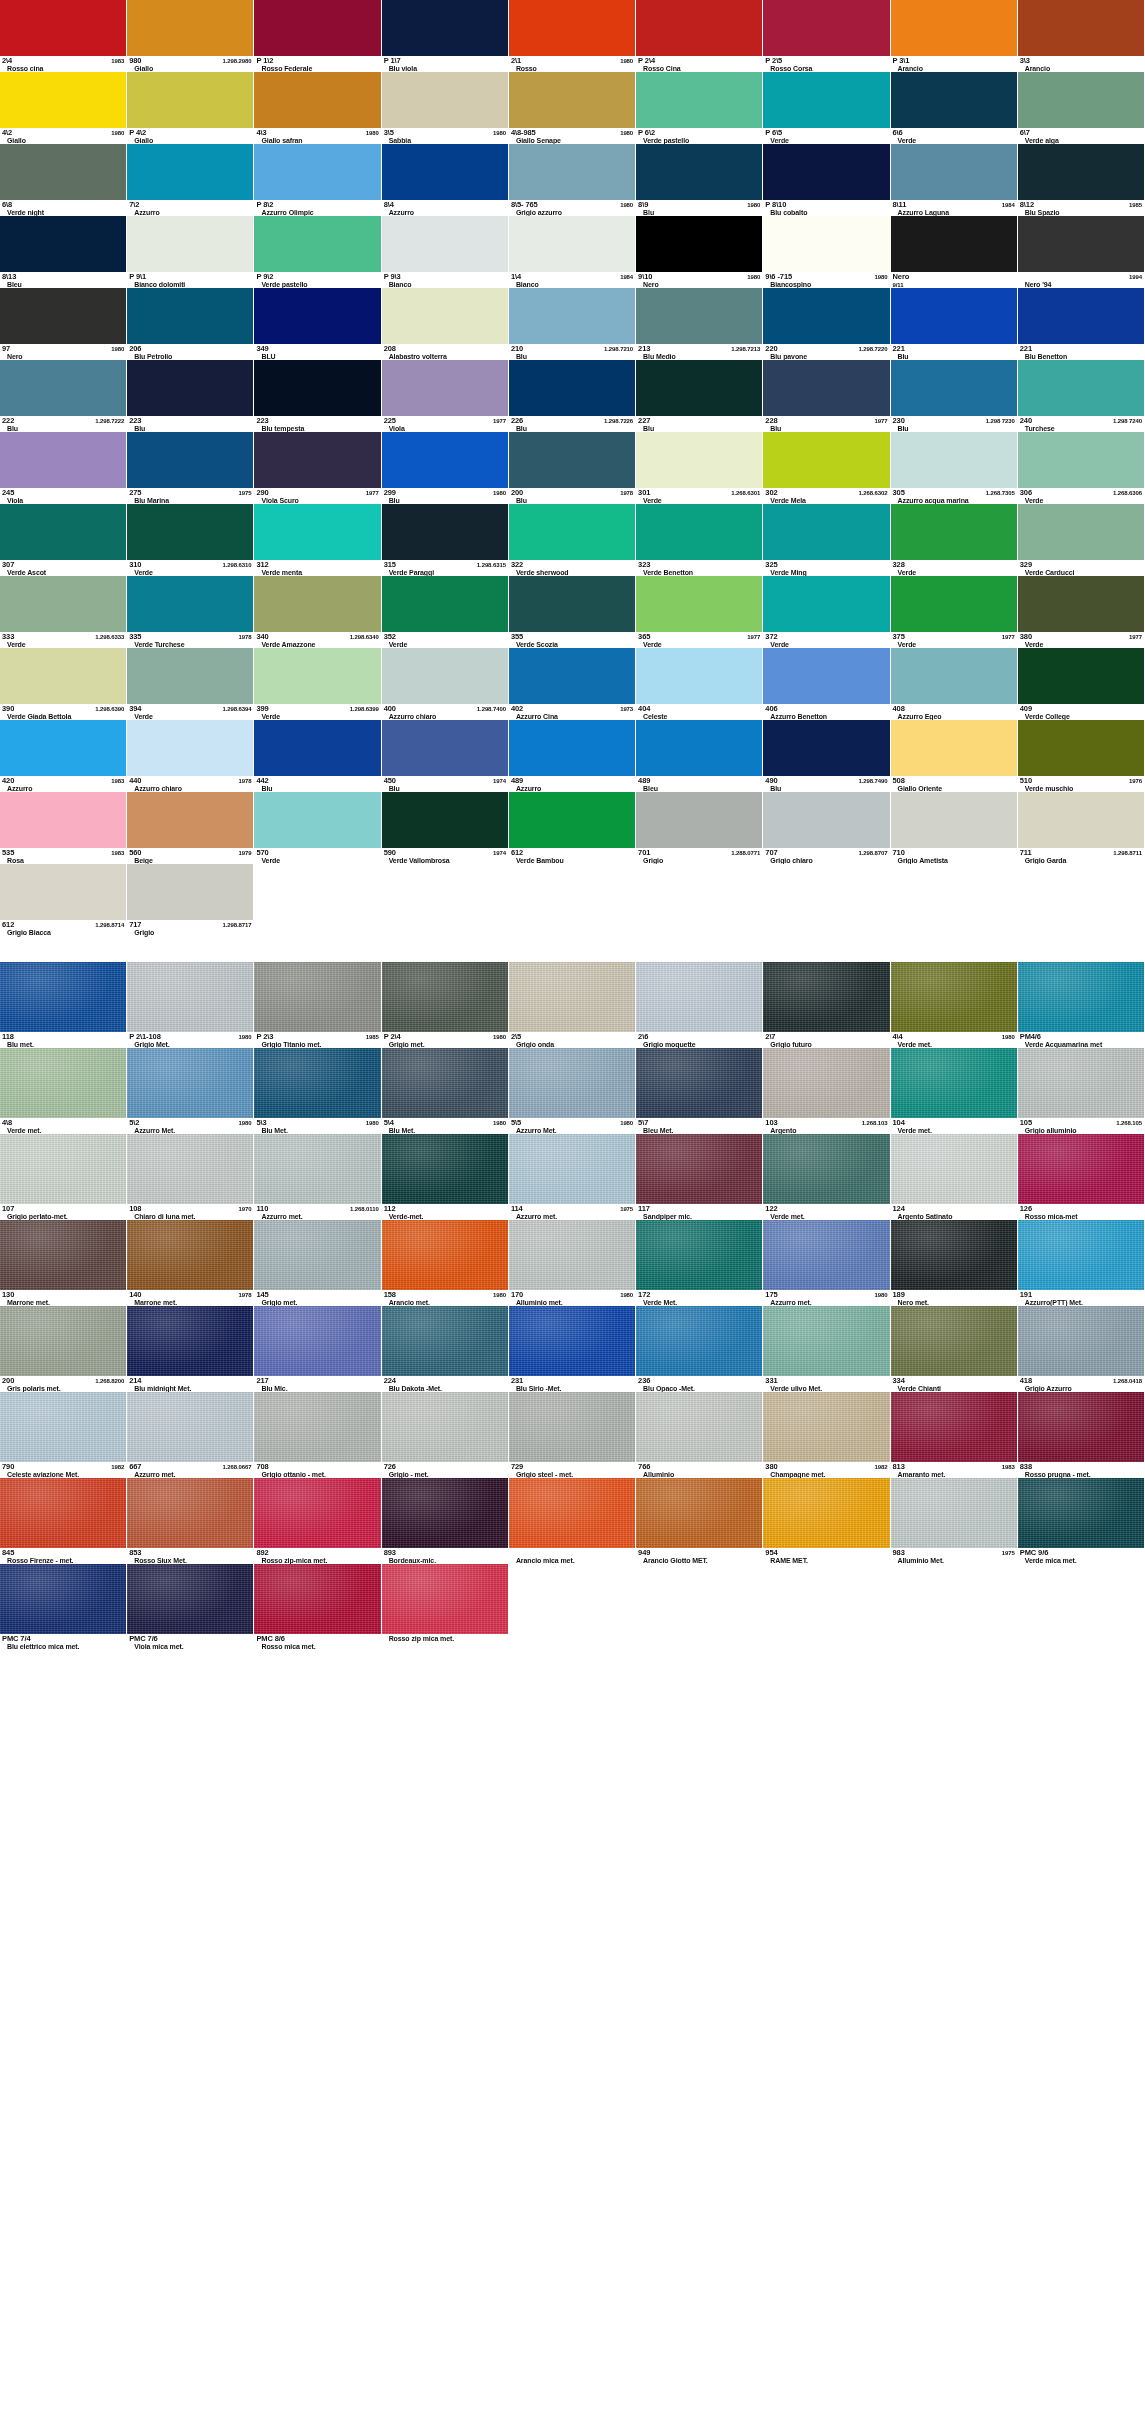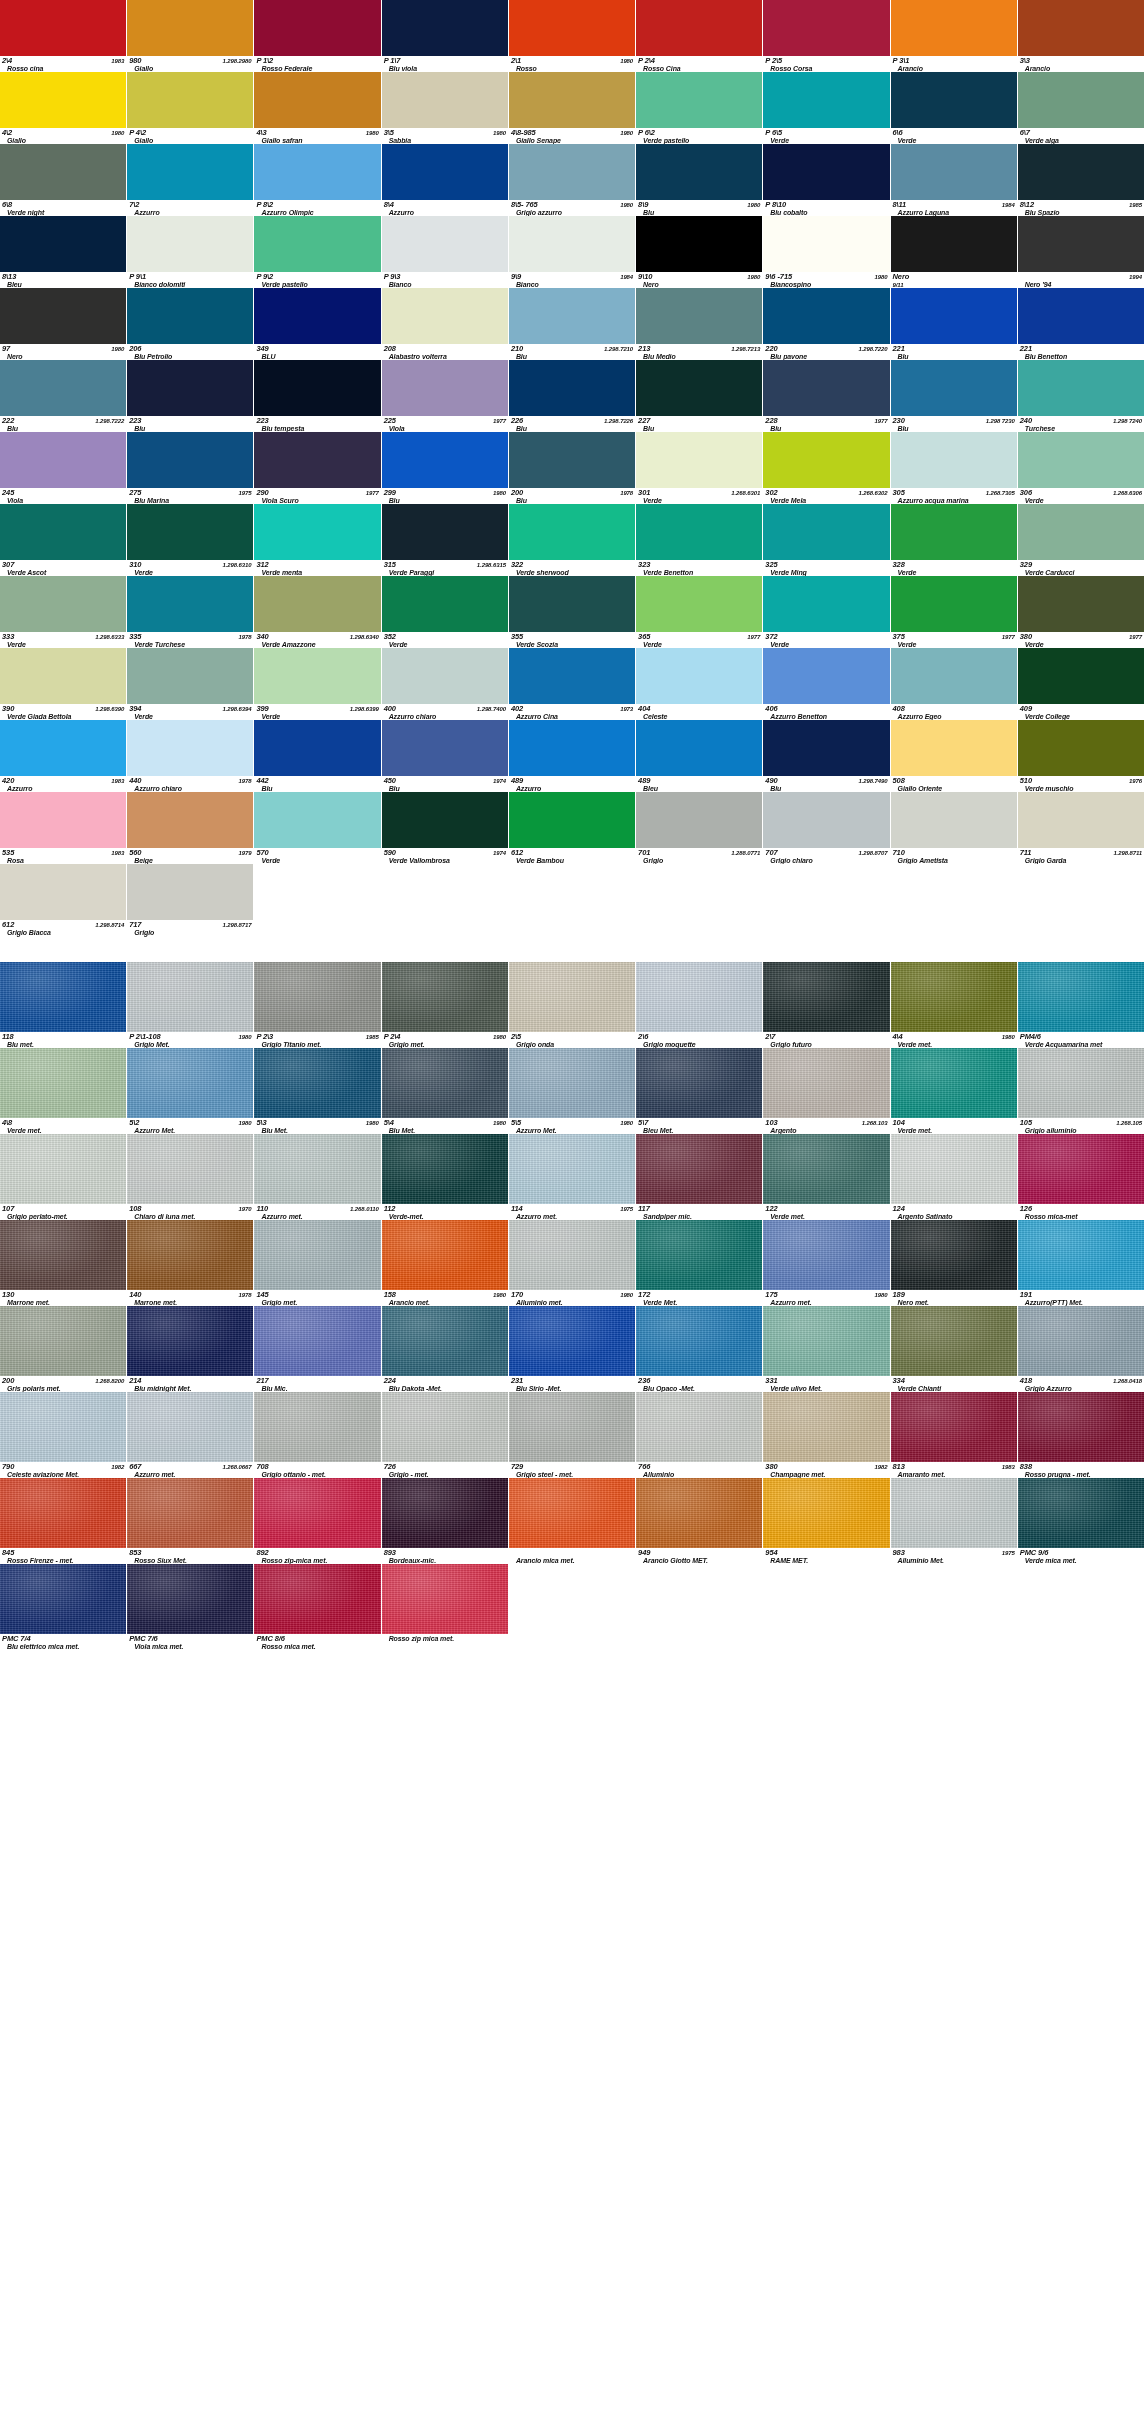--- a/index.html
+++ b/index.html
@@ -1,21 +1,21 @@
 <!DOCTYPE html>
 <html><head>
 <meta charset="utf-8">
 <style>
   html,body{margin:0;padding:0;background:#ffffff;}
   body{
     font-family:"Liberation Sans", sans-serif;
     width:1145px;
     -webkit-font-smoothing:none;
   }
-  #sheet{width:1145px;position:relative;background:#7dd3fc;font-style:italic;}
+  #sheet{width:1145px;position:relative;background:#7dd3fc;}
 
   .grid{
     display:grid;
     grid-template-columns:repeat(9, 127.22px);
     grid-auto-rows:auto;
     width:1145px;
   }
   .cell{
     position:relative;
     box-sizing:border-box;
@@ -392,21 +392,21 @@
             <span>P 9\3</span>
             <span class="yr"></span>
           </div>
           <div class="l2">Bianco</div>
         </div>
       </div>
       <div class="cell">
         <div class="sw" style="background: rgb(230, 236, 229);"></div>
         <div class="lbl">
           <div class="l1">
-            <span>9\9</span>
+            <span>1\4</span>
             <span class="yr">1984</span>
           </div>
           <div class="l2">Bianco</div>
         </div>
       </div>
       <div class="cell">
         <div class="sw" style="background: rgb(0, 0, 0);"></div>
         <div class="lbl">
           <div class="l1">
             <span>9\10</span>

